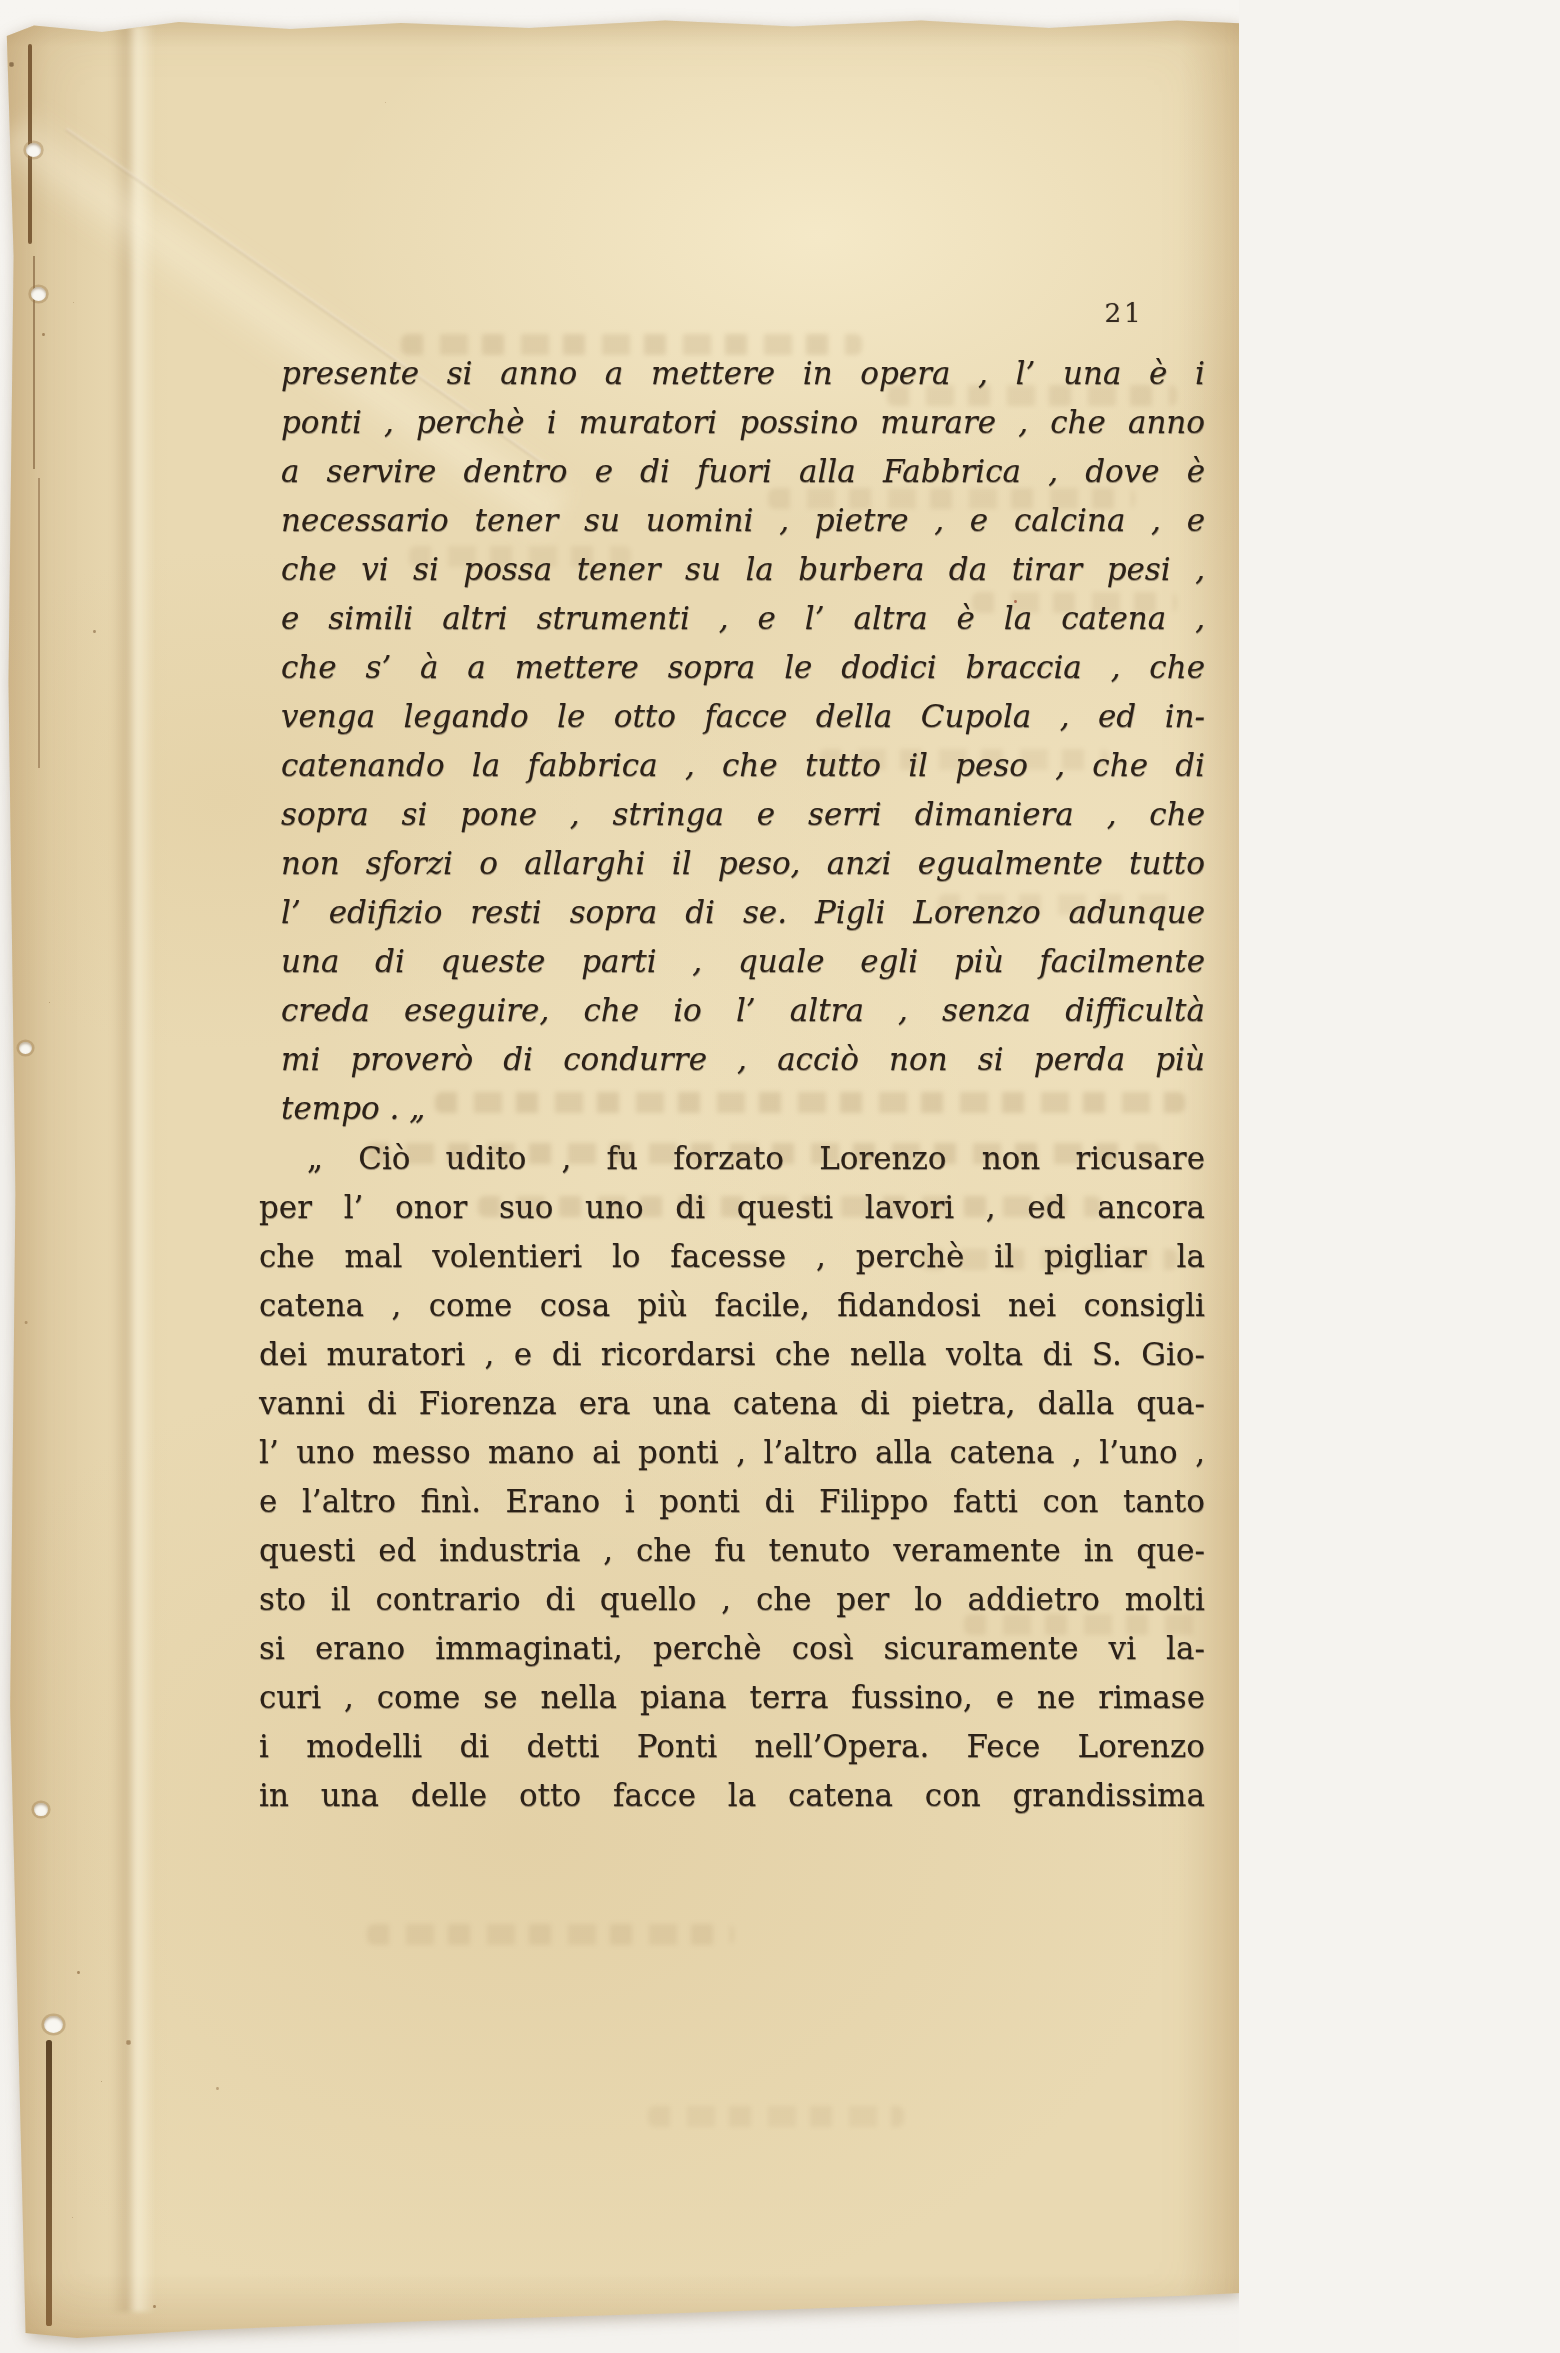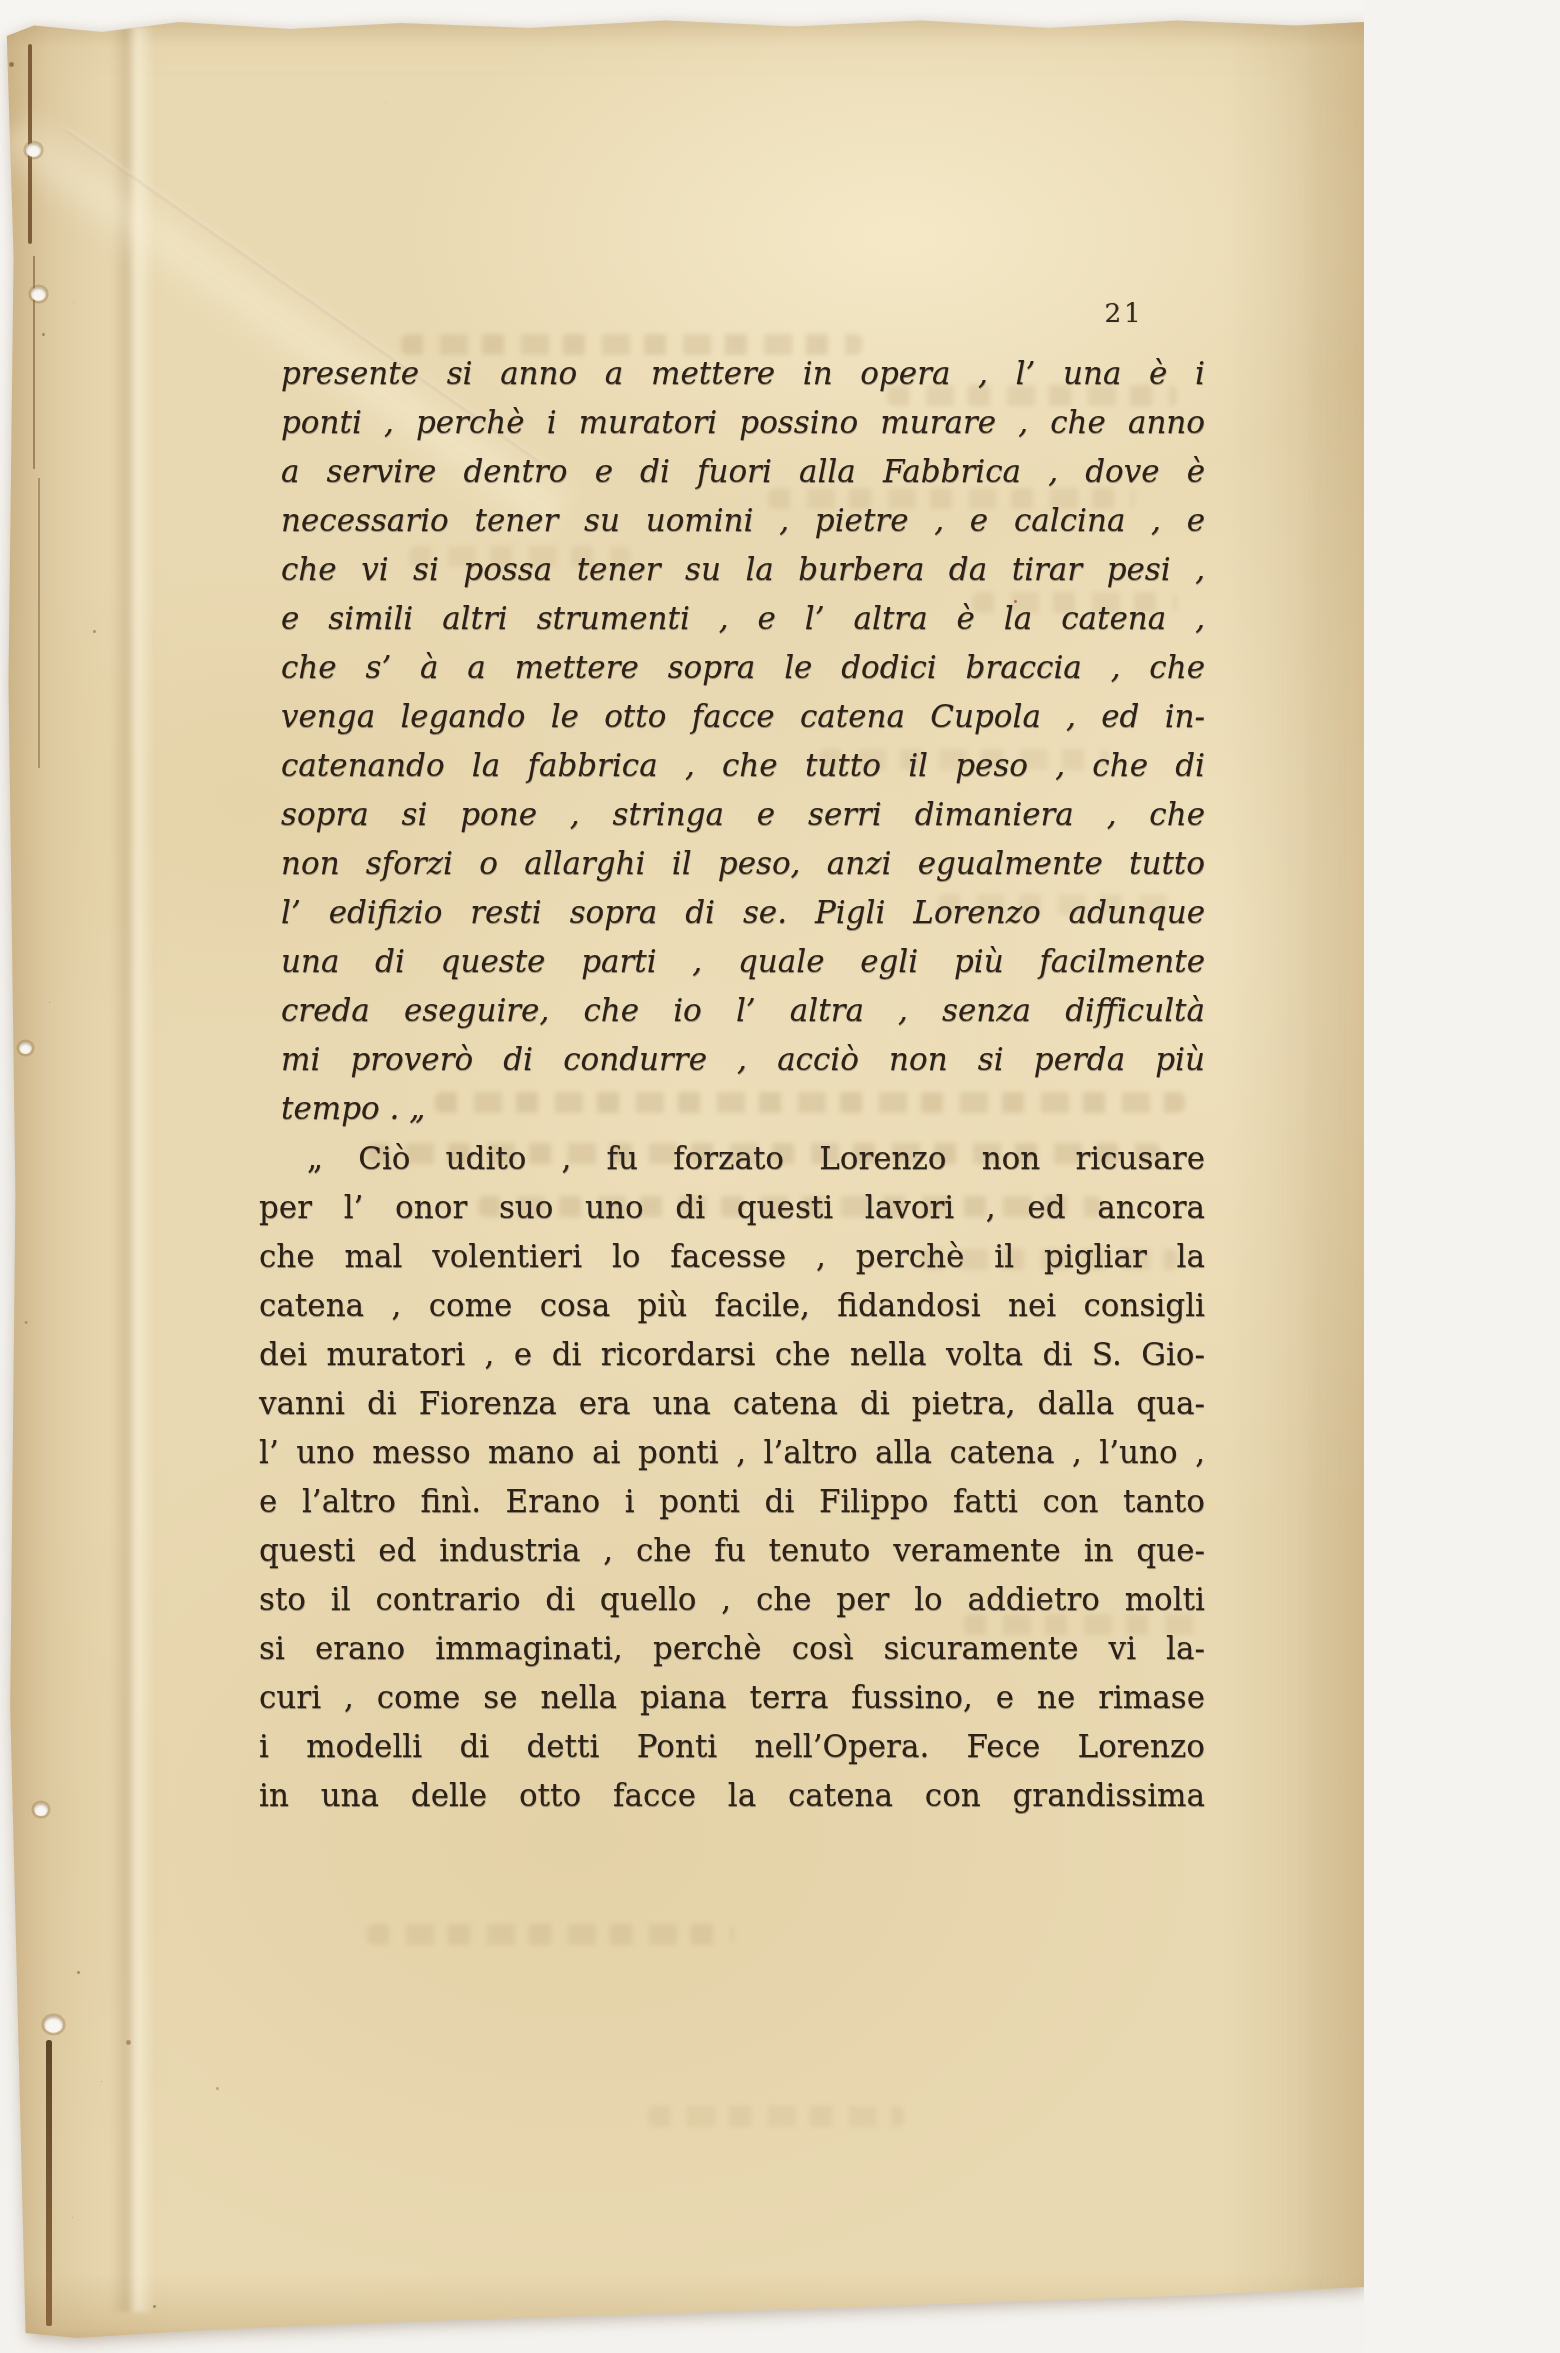--- a/index.html
+++ b/index.html
@@ -1,16 +1,16 @@
 <!DOCTYPE html>
 <html style="font-size:13.6px"><head>
 <meta charset="utf-8">
 <style>
   html,body{margin:0;padding:0;background:#f5f3ef;}
-  .canvas{position:relative;width:1364px;height:2354px;overflow:hidden;
+  .canvas{position:relative;width:1239px;height:2354px;overflow:hidden;
           background:linear-gradient(180deg,#f7f5f1 0%,#f2f0ec 50%,#f4f2ee 100%);
           font-family:"DejaVu Serif","Liberation Serif",serif;}
   .paper-wrap{position:absolute;inset:0;filter:drop-shadow(2.6px 4.3px 7.7px rgba(110,90,60,.38));}
   .paper{position:absolute;inset:0;
     clip-path:polygon(6.8px 36px,34px 25.6px,102px 32px,179px 22px,290px 29px,401px 23px,
       529px 28px,665px 20.5px,793px 26.4px,921px 20.5px,1049px 28px,1177px 20.5px,1296px 25.6px,
       1407px 19.6px,1503px 25.6px,1527px 51px,1515px 273px,1521px 580px,1532px 938px,
       1545px 1330px,1550px 1399px,1533px 1475px,1537px 1740px,1528px 1961px,1537px 2166px,
       1494px 2268px,1364px 2287px,1177px 2296px,938px 2304px,682px 2313px,426px 2321px,
       205px 2330px,77px 2338px,25.6px 2333px,10.2px 1706px,15.4px 1194px,8.5px 682px,13.6px 256px);
@@ -116,21 +116,21 @@
 
       <div class="text-block">
           <div class="paragraph italic">
             <div class="line">presente si anno a mettere in opera , l’ una è i</div>
             <div class="line">ponti , perchè i muratori possino murare , che anno</div>
             <div class="line">a servire dentro e di fuori alla Fabbrica , dove è</div>
             <div class="line">necessario tener su uomini , pietre , e calcina , e</div>
             <div class="line">che vi si possa tener su la burbera da tirar pesi ,</div>
             <div class="line">e simili altri strumenti , e l’ altra è la catena ,</div>
             <div class="line">che s’ à a mettere sopra le dodici braccia , che</div>
-            <div class="line">venga legando le otto facce catena Cupola , ed in-</div>
+            <div class="line">venga legando le otto facce della Cupola , ed in-</div>
             <div class="line">catenando la fabbrica , che tutto il peso , che di</div>
             <div class="line">sopra si pone , stringa e serri dimaniera , che</div>
             <div class="line">non sforzi o allarghi il peso, anzi egualmente tutto</div>
             <div class="line">l’ edifizio resti sopra di se. Pigli Lorenzo adunque</div>
             <div class="line">una di queste parti , quale egli più facilmente</div>
             <div class="line">creda eseguire, che io l’ altra , senza difficultà</div>
             <div class="line">mi proverò di condurre , acciò non si perda più</div>
             <div class="line no-just">tempo . „</div>
           </div>
           <div class="paragraph roman">

